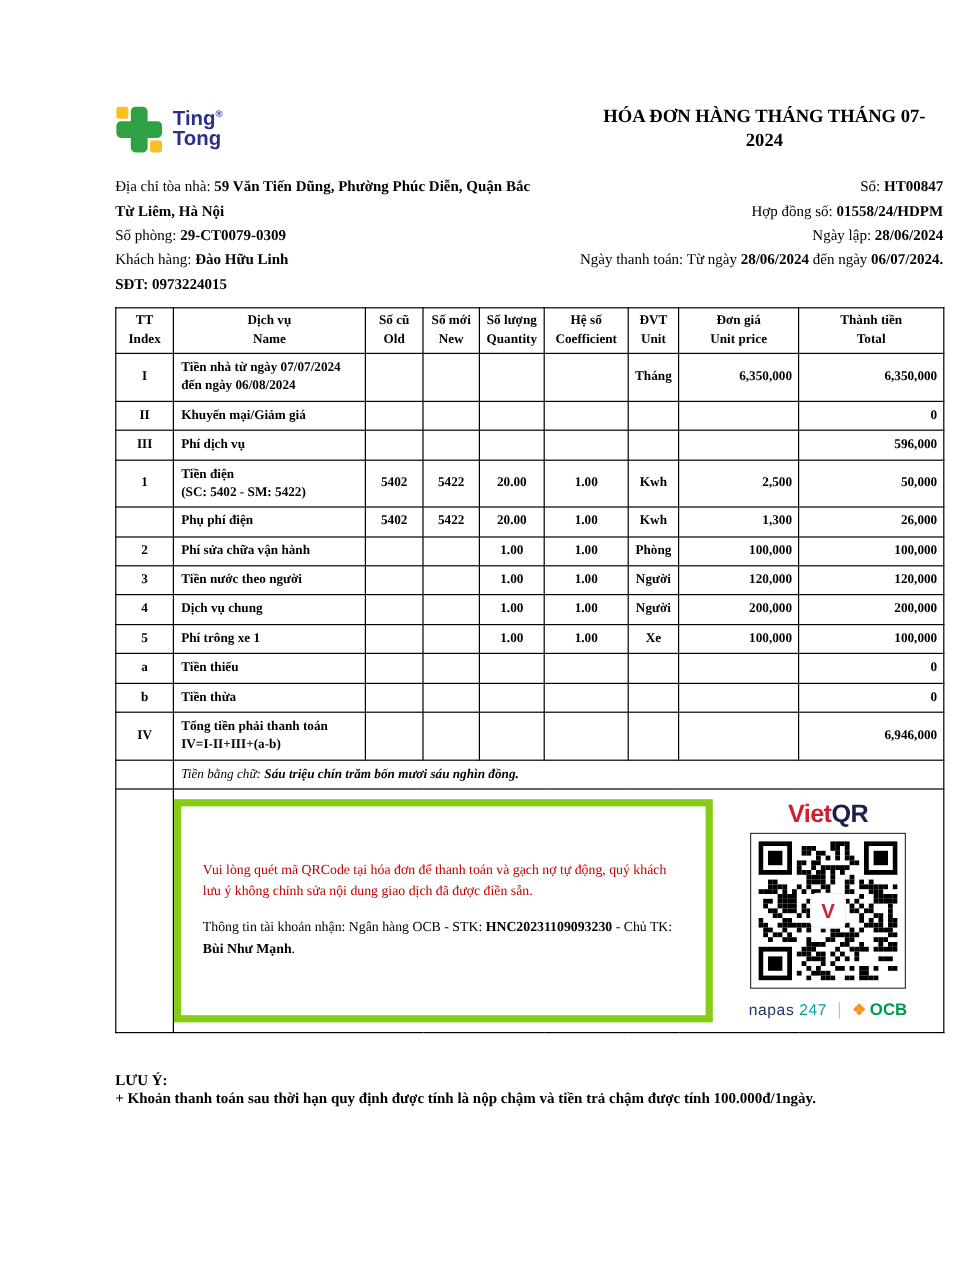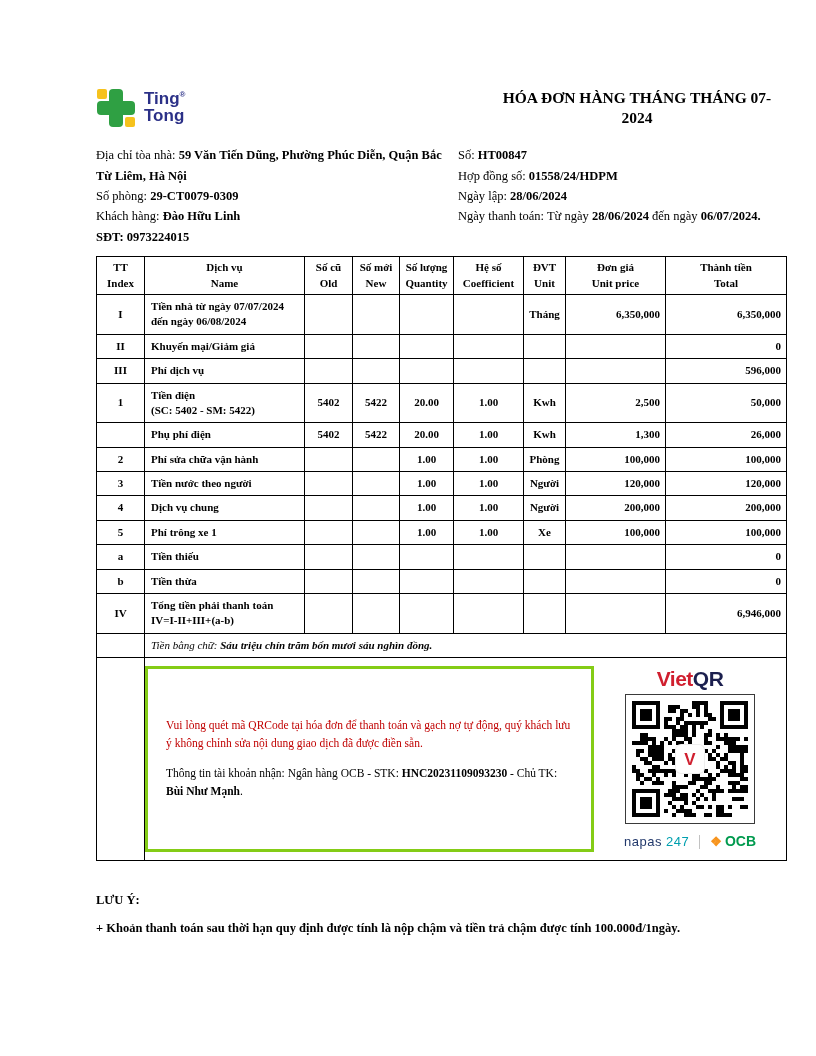--- a/index.html
+++ b/index.html
@@ -17,55 +17,55 @@
   .bar-h { position:absolute; left:1px; top:13px; width:38px; height:14px; background:#2fa043; border-radius:4px; }
   .dot { position:absolute; width:10px; height:10px; background:#f6c21d; border-radius:2px; }
   .d1 { left:1px; top:1px; }
   .d2 { right:1px; bottom:1px; }
   .brand-text { display:flex; flex-direction:column; font-family:"Liberation Sans", sans-serif; font-weight:bold; color:#2b3087; font-size:17px; line-height:0.98;justify-content:space-between; }
   .reg { font-size:8px; vertical-align:super; }
   .doc-title { width:298px; text-align:center; font-weight:bold; font-size:15.5px; line-height:1.3; }
   
   .meta { display:flex; margin-top:17px; font-size:12.5px; line-height:1.63; }
   .meta-left { width:362px; }
-  .meta-right { flex:1; text-align:left; }
+  .meta-right { flex:1; text-align:right; }
   .meta b { font-weight:bold; }
   
   table.inv { border-collapse:collapse; table-layout:fixed; width:690px; margin-top:9px; font-size:11px; font-weight:bold; }
   .inv th, .inv td { border:1px solid #000; }
   .inv th { padding:3px 2px; text-align:center; line-height:1.4; font-size:11px; }
   .inv td { padding:4px 3px; line-height:1.4; vertical-align:middle; }
   td.c0 { text-align:center; }
   td.c1 { text-align:left; padding-left:6px; white-space:pre-line; }
   td.c2, td.c3, td.c4, td.c5, td.c6 { text-align:center; }
   td.c7, td.c8 { text-align:right; padding-right:5px; }
   td.words { font-weight:normal; font-style:italic; padding-left:6px; }
   td.words b { font-weight:bold; }
   
   td.qr-cell { padding:8px 10px 8px 0; font-weight:normal; }
   .qr-flex { display:flex; align-items:stretch; gap:10px; min-height:182px; }
-  .note-box { flex:1; border:3px solid #84cc16; display:flex; flex-direction:column; justify-content:center; padding:14px 18px; font-size:11.5px; line-height:1.55; }
+  .note-box { flex:1; border:6px solid #84cc16; display:flex; flex-direction:column; justify-content:center; padding:14px 18px; font-size:11.5px; line-height:1.55; }
   .note-red { color:#c00000; }
   .note-black { margin-top:12px; }
   .note-black b { font-weight:bold; }
   .qr-col { width:172px; display:flex; flex-direction:column; align-items:center; justify-content:flex-start; }
   .vietqr { font-family:"Liberation Sans", sans-serif; font-weight:bold; font-size:21px; line-height:1; margin:2px 0 5px 0; letter-spacing:-0.5px; }
   .vq-red { color:#d01f2f; }
   .vq-navy { color:#1b1f4e; }
   .qr-box { position:relative; border:1px solid #3a3a3a; padding:6px; background:#fff; line-height:0; }
   .qr-center { position:absolute; left:50%; top:50%; transform:translate(-50%,-50%); width:28px; height:28px; background:#fff; border-radius:5px; display:flex; align-items:center; justify-content:center; color:#d01f2f; font-weight:bold; font-size:17px; font-family:"Liberation Sans", sans-serif; line-height:1; box-shadow:0 0 0 1px #eee; }
   .pay-logos { margin-top:8px; display:flex; align-items:center; gap:10px; font-family:"Liberation Sans", sans-serif; }
   .napas { color:#21386b; font-weight:normal; font-size:13px; letter-spacing:0.5px; }
   .napas247 { color:#00a0af; }
   .sep { width:1px; height:14px; background:#c2c2c2; display:inline-block; }
   .ocb { display:flex; align-items:center; gap:3px; color:#009a4e; font-weight:bold; font-size:14px; }
   .ocb-mark { color:#f7941d; font-size:13px; line-height:1; }
   
   .footer { margin-top:32px; font-size:12.5px; font-weight:bold; }
-  .footer .note-line { margin-top:13px; }
+  .footer .note-line { }
 </style>
 </head>
 <body>
 
 <div class="page">
 
   <div class="top">
     <div class="brand">
       <div class="brand-icon">
         <span class="dot d1"></span>

